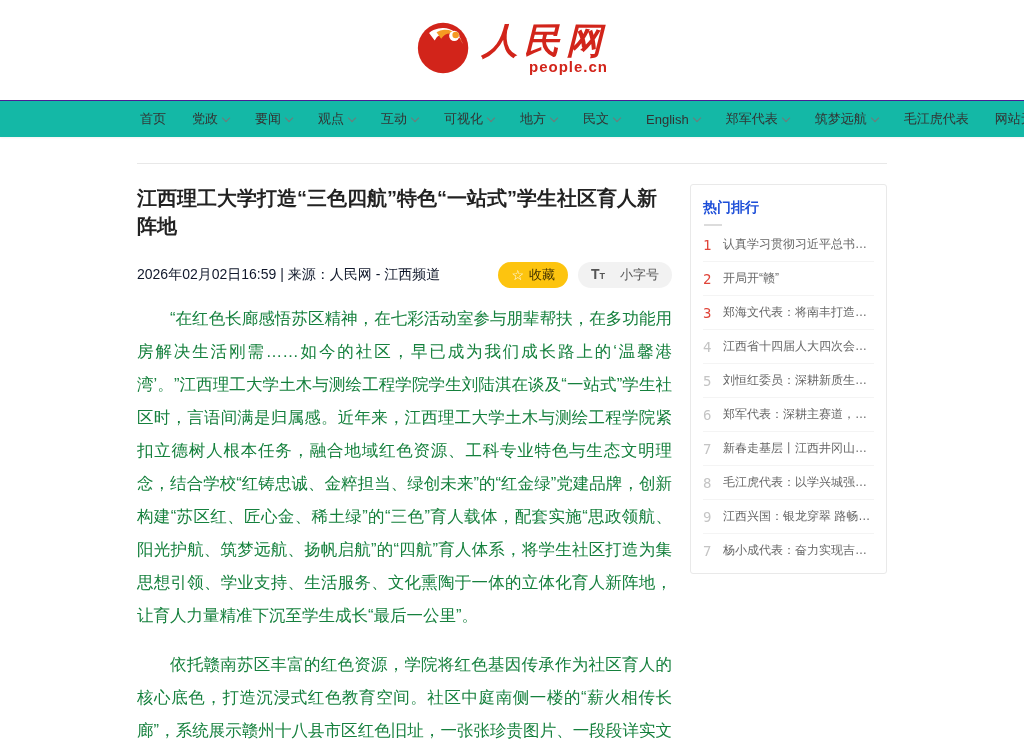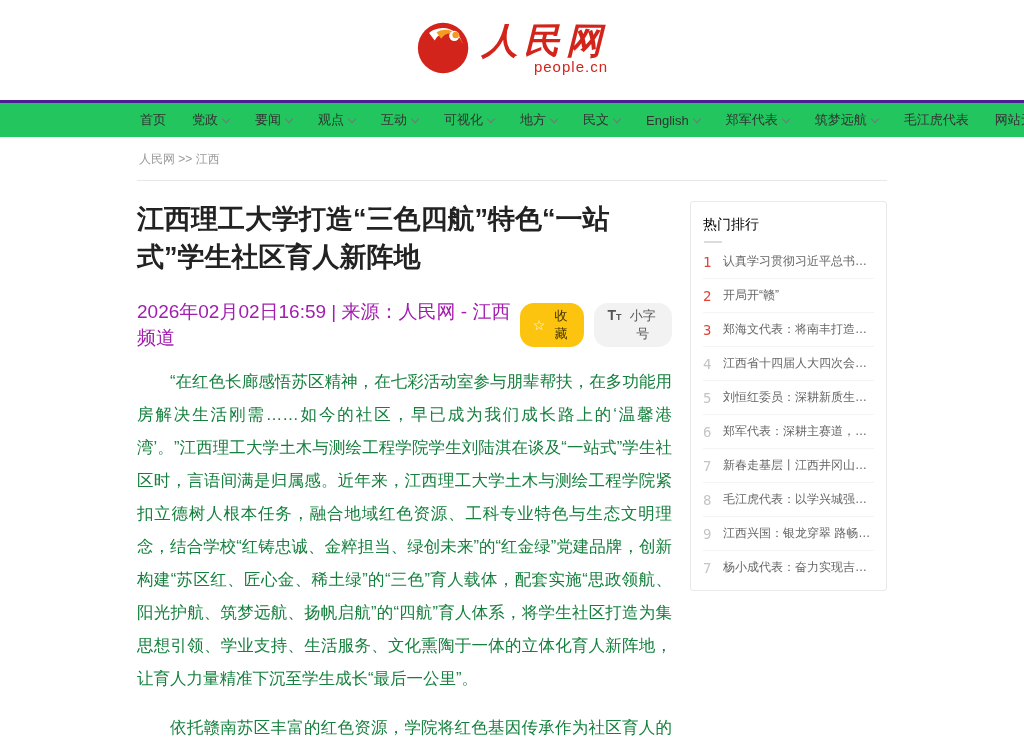--- a/index.html
+++ b/index.html
@@ -5,59 +5,59 @@
   * { margin:0; padding:0; box-sizing:border-box; }
   html,body { width:1024px; height:741px; overflow:hidden; background:#fff;
     font-family:"Liberation Sans","DejaVu Sans",sans-serif; }
 
   
   .site-header { height:100px; background:#fff; display:flex; align-items:center; justify-content:center; }
   .logo { display:flex; align-items:flex-start; gap:10px; cursor:pointer; }
   .logo-text-wrap { display:flex; flex-direction:column; align-items:center; margin-top:2px; }
   .logo-cn { font-family:"DejaVu Serif","Liberation Serif",serif; font-weight:bold; font-style:italic;
     font-size:36px; color:#d2241a; letter-spacing:6px; line-height:1; }
-  .logo-en { font-size:15px; font-weight:normal; color:#d2241a; letter-spacing:1px; align-self:flex-end; margin-top:0; }
-
-  
-  .nav-bar { height:37px; background:#22c55e; border-top:3px solid #4c1d95; box-shadow:0 1px 2px rgba(0,0,0,.05);
+  .logo-en { font-size:15px; font-weight:bold; color:#d2241a; letter-spacing:1px; align-self:flex-end; margin-top:0; }
+
+  
+  .nav-bar { height:37px; background:#14b8a6; border-top:1px solid #4c1d95; box-shadow:0 1px 2px rgba(0,0,0,.05);
     display:flex; align-items:stretch; padding-left:140px; }
   .nav-items { display:flex; align-items:center; gap:26px; font-size:13px; color:#333; }
   .nav-item { display:flex; align-items:center; cursor:pointer; white-space:nowrap; }
   .chev { width:6px; height:6px; border-right:1px solid #777; border-bottom:1px solid #777;
     transform:rotate(45deg); display:inline-block; margin-left:5px; margin-top:-3px; }
 
   
   .content { width:750px; margin:0 auto; padding-top:14px; }
   .breadcrumb { font-size:12px; color:#9a9a9a; padding-left:2px; }
   .breadcrumb span { cursor:pointer; }
   .divider { height:1px; background:#e8e8e8; margin:12px 0 0 0; }
   .main-cols { display:flex; gap:18px; margin-top:20px; }
   .article-col { width:535px; }
   .side-col { width:197px; }
 
   
-  .article-title { font-size:27px; font-weight:bold; color:#222; line-height:1.4; margin-bottom:22px; }
+  .article-title { font-size:20px; font-weight:bold; color:#222; line-height:1.4; margin-bottom:22px; }
   .meta-row { display:flex; align-items:center; justify-content:space-between; margin-bottom:14px; }
-  .meta-text { font-size:19px; color:#a21caf; }
+  .meta-text { font-size:14px; color:#0f172a; }
   .meta-actions { display:flex; gap:10px; align-items:center; }
   .btn-fav { background:#fdc40f; border-radius:14px; padding:4px 13px; display:flex; align-items:center;
     gap:5px; font-size:13px; color:#443300; cursor:pointer; border:none; }
   .btn-fav .star { color:#fff; font-size:14px; line-height:1; }
   .btn-font { background:#f2f2f2; border-radius:14px; padding:4px 13px; display:flex; align-items:baseline;
-    gap:5px; font-size:13px; color:#555; cursor:pointer; border:none; }
+    gap:15px; font-size:13px; color:#555; cursor:pointer; border:none; }
   .tt .t1 { font-size:14px; font-weight:bold; }
   .tt .t2 { font-size:9px; font-weight:bold; }
   .article-body p { font-size:16.5px; color:#15803d; line-height:2.0; text-indent:2em;
     text-align:justify; margin-bottom:16px; }
   .article-body h3 { font-size:16.5px; color:#222; font-weight:bold; text-indent:2em;
     margin:6px 0 16px 0; }
 
   
   .hot-box { border:1px solid #e9e9e9; border-radius:3px; padding:14px 12px 6px 12px; }
-  .hot-title { font-size:14px; font-weight:normal; color:#000000; }
+  .hot-title { font-size:14px; font-weight:bold; color:#1d4ed8; }
   .hot-title-bar { width:18px; height:2px; background:#dcdcdc; margin:7px 0 2px 1px; }
   .hot-item { display:flex; align-items:center; gap:7px; padding:8px 0; border-bottom:1px solid #f4f4f4;
     cursor:pointer; }
   .hot-item:last-child { border-bottom:none; }
   .hot-rank { font-size:14px; min-width:13px; text-align:left; color:#c4c4c4; flex:none;
     font-family:"DejaVu Sans Mono","Liberation Mono",monospace; }
   .hot-item.top .hot-rank { color:#e0453a; }
   .hot-text { font-size:12px; color:#666; white-space:nowrap; overflow:hidden; text-overflow:ellipsis; }
 </style>
 </head>
@@ -131,25 +131,20 @@
       </span>
     <span class="nav-item">
         <span>网站无障碍</span>
       </span>
 
   </div>
 
 </nav>
 
 <div class="content">
-  <div class="breadcrumb">
-    <span>人民网</span>
-    <span>&gt;&gt;</span>
-    <span>江西</span>
-  </div>
   <div class="divider"></div>
 
   <div class="main-cols">
 
     <div class="article-col">
       <h1 class="article-title">江西理工大学打造“三色四航”特色“一站式”学生社区育人新阵地</h1>
 
       <div class="meta-row">
         <span class="meta-text">2026年02月02日16:59 | 来源：人民网 - 江西频道</span>
         <span class="meta-actions">

